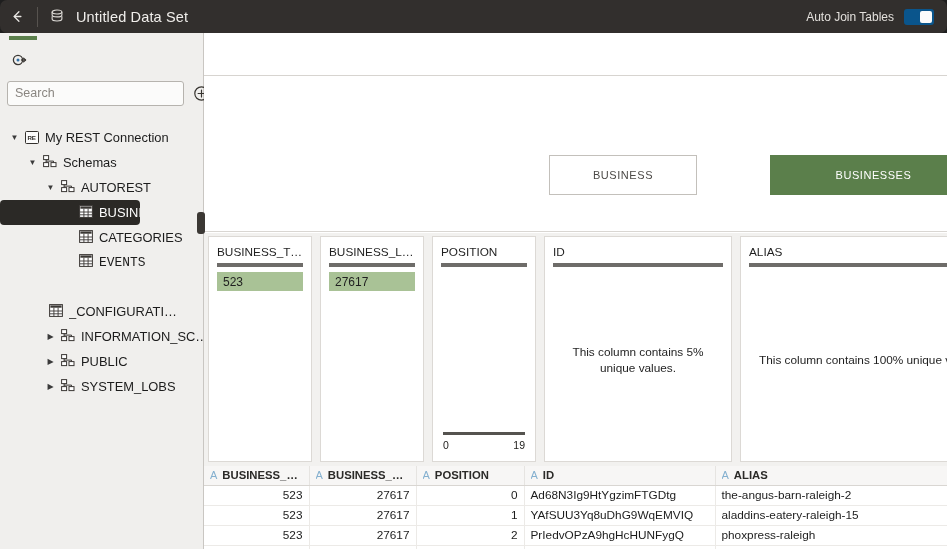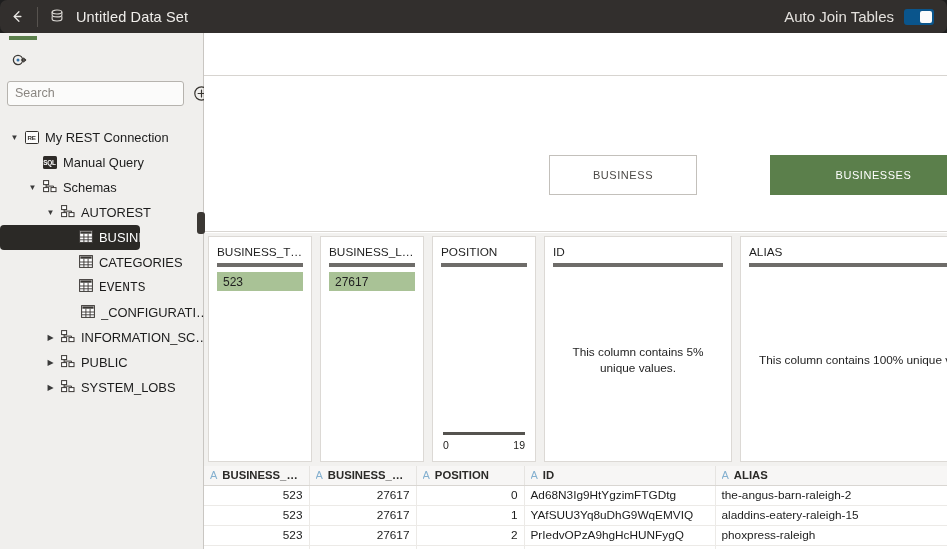--- a/index.html
+++ b/index.html
@@ -21,21 +21,21 @@
     color:#e8e6e3; font-size:17px; line-height:1; cursor:pointer;
   }
   .tb-sep { width:1px; height:20px; background:#57534f; margin:0 9px 0 3px; }
   .tb-dbicon { width:20px; display:flex; align-items:center; justify-content:center; color:#dedbd7; }
   .tb-title {
     color:#f0eeeb; font-size:14.5px; margin-left:9px; letter-spacing:.15px; white-space:nowrap;
   }
   .tb-right {
     margin-left:auto; display:flex; align-items:center; gap:10px; padding-right:13px;
   }
-  .tb-autojoin { color:#e3e0dc; font-size:15px; white-space:nowrap;margin-left:20px; }
+  .tb-autojoin { color:#e3e0dc; font-size:12px; white-space:nowrap;margin-left:20px; }
   .toggle {
     width:30px; height:16px; border-radius:3px; background:#0a558c; position:relative; cursor:pointer;
   }
   .toggle .knob {
     position:absolute; right:2px; top:2px; width:12px; height:12px; border-radius:2px; background:#fbfbfb;
   }
 
   
   .leftpanel {
     position:absolute; left:0; top:33px; width:204px; height:516px;
@@ -185,27 +185,20 @@
         <div class="tnode" style="padding-left: 7px;">
           <span class="twist">
             <span>▼</span>
           </span>
           <span class="ticon">
             <span class="badge rest">RE</span>
           </span>
           <span class="tlabel">My REST Connection</span>
         </div>
         <div class="tnode" style="padding-left: 25px;">
-          <span class="twist"></span>
-          <span class="ticon">
-            <span class="badge sql">SQL</span>
-          </span>
-          <span class="tlabel">Manual Query</span>
-        </div>
-        <div class="tnode" style="padding-left: 25px;">
           <span class="twist">
             <span>▼</span>
           </span>
           <span class="ticon">
             <span><svg width="14" height="13" viewBox="0 0 14 13">
                 <rect x="0.6" y="0.6" width="5" height="4" fill="#fff" stroke="#3a3734" stroke-width="1"></rect>
                 <rect x="0.6" y="7.6" width="5" height="4" fill="#fff" stroke="#3a3734" stroke-width="1"></rect>
                 <rect x="8.0" y="7.6" width="5" height="4" fill="#fff" stroke="#3a3734" stroke-width="1"></rect>
                 <path d="M3.1 4.6v3M3.1 6.1h7.4V7.6" fill="none" stroke="#3a3734" stroke-width="1"></path>
               </svg></span>
@@ -252,21 +245,21 @@
           <span class="twist"></span>
           <span class="ticon">
             <span><svg width="14" height="13" viewBox="0 0 14 13">
                 <rect x="0.6" y="0.6" width="12.8" height="11.8" fill="#fff" stroke="#3a3734" stroke-width="1"></rect>
                 <rect x="1.4" y="1.4" width="11.2" height="2.3" fill="#3a3734"></rect>
                 <path d="M4.9 3.7v8.7M9.1 3.7v8.7M1 7.0h12M1 9.8h12" stroke="#3a3734" stroke-width="0.9"></path>
               </svg></span>
           </span>
           <span class="tlabel">EVENTS</span>
         </div>
-        <div class="tnode" style="padding-left: 63px;">
+        <div class="tnode" style="padding-left: 31px; margin-top: 24px;">
           <span class="twist"></span>
           <span class="ticon">
             <span><svg width="14" height="13" viewBox="0 0 14 13">
                 <rect x="0.6" y="0.6" width="12.8" height="11.8" fill="#fff" stroke="#3a3734" stroke-width="1"></rect>
                 <rect x="1.4" y="1.4" width="11.2" height="2.3" fill="#3a3734"></rect>
                 <path d="M4.9 3.7v8.7M9.1 3.7v8.7M1 7.0h12M1 9.8h12" stroke="#3a3734" stroke-width="0.9"></path>
               </svg></span>
           </span>
           <span class="tlabel">_CONFIGURATI…</span>
         </div>

